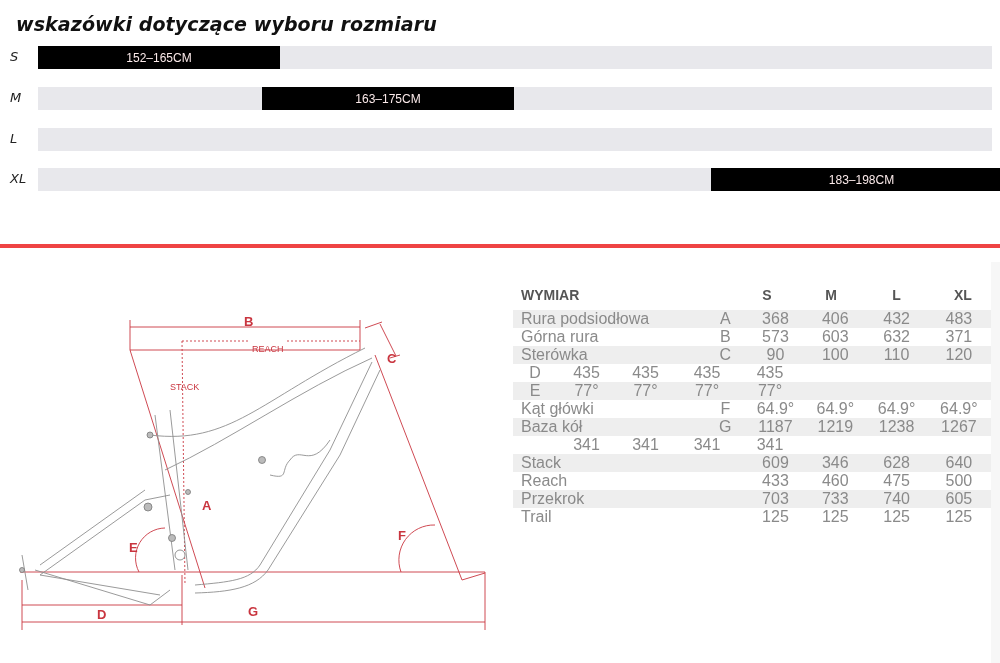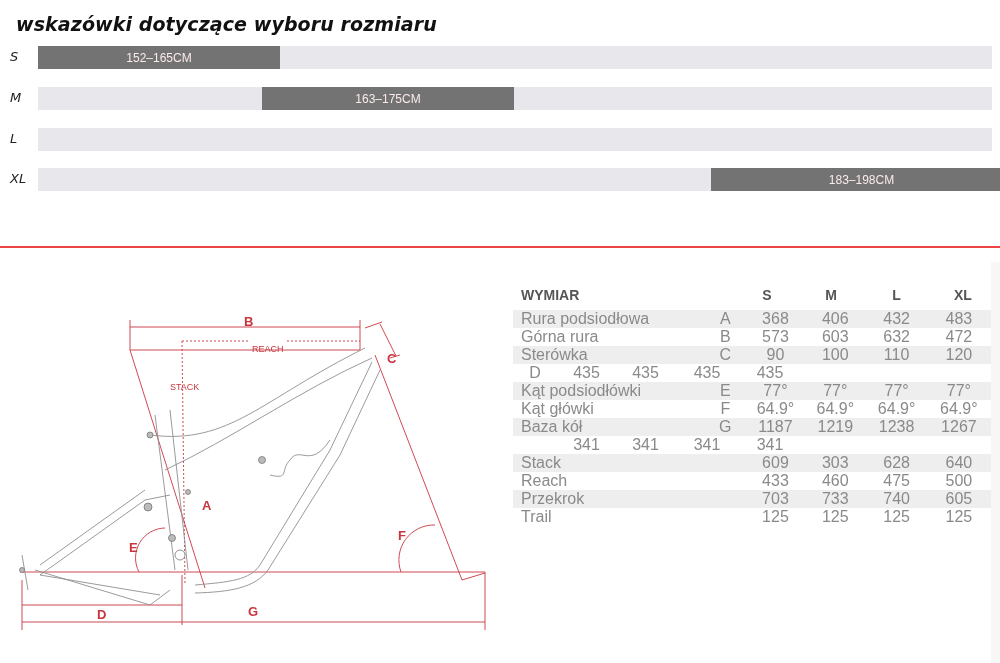--- a/index.html
+++ b/index.html
@@ -1,25 +1,25 @@
 <!DOCTYPE html>
 <html><head>
 <meta charset="utf-8">
 <style>
   * { box-sizing: border-box; margin: 0; padding: 0; }
   html, body { width: 1000px; height: 663px; background: #ffffff; overflow: hidden; }
   body { font-family: "DejaVu Sans", sans-serif; position: relative; }
 
-  .top-panel { position: absolute; left: 0; top: 0; width: 1000px; height: 248px; background: #ffffff; border-bottom: 2px solid #ef4444; }
+  .top-panel { position: absolute; left: 0; top: 0; width: 1000px; height: 248px; background: #ffffff; border-bottom: 4px solid #ef4444; }
   .page-title { position: absolute; left: 16px; top: 13px; font-size: 19px; font-weight: bold; font-style: italic; color: #111; letter-spacing: 0.1px; }
 
   .size-row { position: absolute; left: 0; width: 1000px; height: 24px; }
   .size-label { position: absolute; left: 10px; top: 3px; font-size: 13px; font-style: italic; color: #222; }
   .track { position: absolute; left: 38px; top: 0; width: 954px; height: 23px; background: #e8e8ec; }
-  .range-bar { position: absolute; top: 0; height: 23px; background: #737373; color: #fbeaea; font-family: "Liberation Sans", sans-serif; font-size: 12px; display: flex; align-items: center; justify-content: center; }
+  .range-bar { position: absolute; top: 0; height: 23px; background: #000000; color: #fbeaea; font-family: "Liberation Sans", sans-serif; font-size: 12px; display: flex; align-items: center; justify-content: center; }
 
   .diagram { position: absolute; left: 0; top: 270px; width: 500px; height: 390px; }
   .diagram svg { width: 500px; height: 390px; }
 
   .geo-table { position: absolute; left: 513px; top: 280px; width: 478px; }
   .geo-header { display: flex; height: 30px; align-items: center; font-family: "Liberation Sans", sans-serif; font-weight: bold; color: #555; font-size: 14px; gap: 12px; }
   .geo-row { display: flex; height: 18px; align-items: center; font-family: "Liberation Sans", sans-serif; font-size: 16px; color: #8a8a8a; }
   .geo-row.shade { background: #eeeeee; }
   .c-name { width: 196px; padding-left: 8px; }
   .c-code { width: 44px; text-align: center; }
@@ -152,39 +152,38 @@
     <span class="c-val">406</span>
     <span class="c-val">432</span>
     <span class="c-val">483</span>
   </div>
   <div class="geo-row">
     <span class="c-name">Górna rura</span>
     <span class="c-code">B</span>
     <span class="c-val">573</span>
     <span class="c-val">603</span>
     <span class="c-val">632</span>
-    <span class="c-val">472</span>
+    <span class="c-val">371</span>
   </div>
   <div class="geo-row shade">
     <span class="c-name">Sterówka</span>
     <span class="c-code">C</span>
     <span class="c-val">90</span>
     <span class="c-val">100</span>
     <span class="c-val">110</span>
     <span class="c-val">120</span>
   </div>
   <div class="geo-row">
     <span class="c-code">D</span>
     <span class="c-val">435</span>
     <span class="c-val">435</span>
     <span class="c-val">435</span>
     <span class="c-val">435</span>
   </div>
   <div class="geo-row shade">
-    <span class="c-name">Kąt podsiodłówki</span>
     <span class="c-code">E</span>
     <span class="c-val">77°</span>
     <span class="c-val">77°</span>
     <span class="c-val">77°</span>
     <span class="c-val">77°</span>
   </div>
   <div class="geo-row">
     <span class="c-name">Kąt główki</span>
     <span class="c-code">F</span>
     <span class="c-val">64.9°</span>
@@ -204,21 +203,21 @@
     <span class="c-code"></span>
     <span class="c-val">341</span>
     <span class="c-val">341</span>
     <span class="c-val">341</span>
     <span class="c-val">341</span>
   </div>
   <div class="geo-row shade">
     <span class="c-name">Stack</span>
     <span class="c-code"></span>
     <span class="c-val">609</span>
-    <span class="c-val">303</span>
+    <span class="c-val">346</span>
     <span class="c-val">628</span>
     <span class="c-val">640</span>
   </div>
   <div class="geo-row">
     <span class="c-name">Reach</span>
     <span class="c-code"></span>
     <span class="c-val">433</span>
     <span class="c-val">460</span>
     <span class="c-val">475</span>
     <span class="c-val">500</span>

